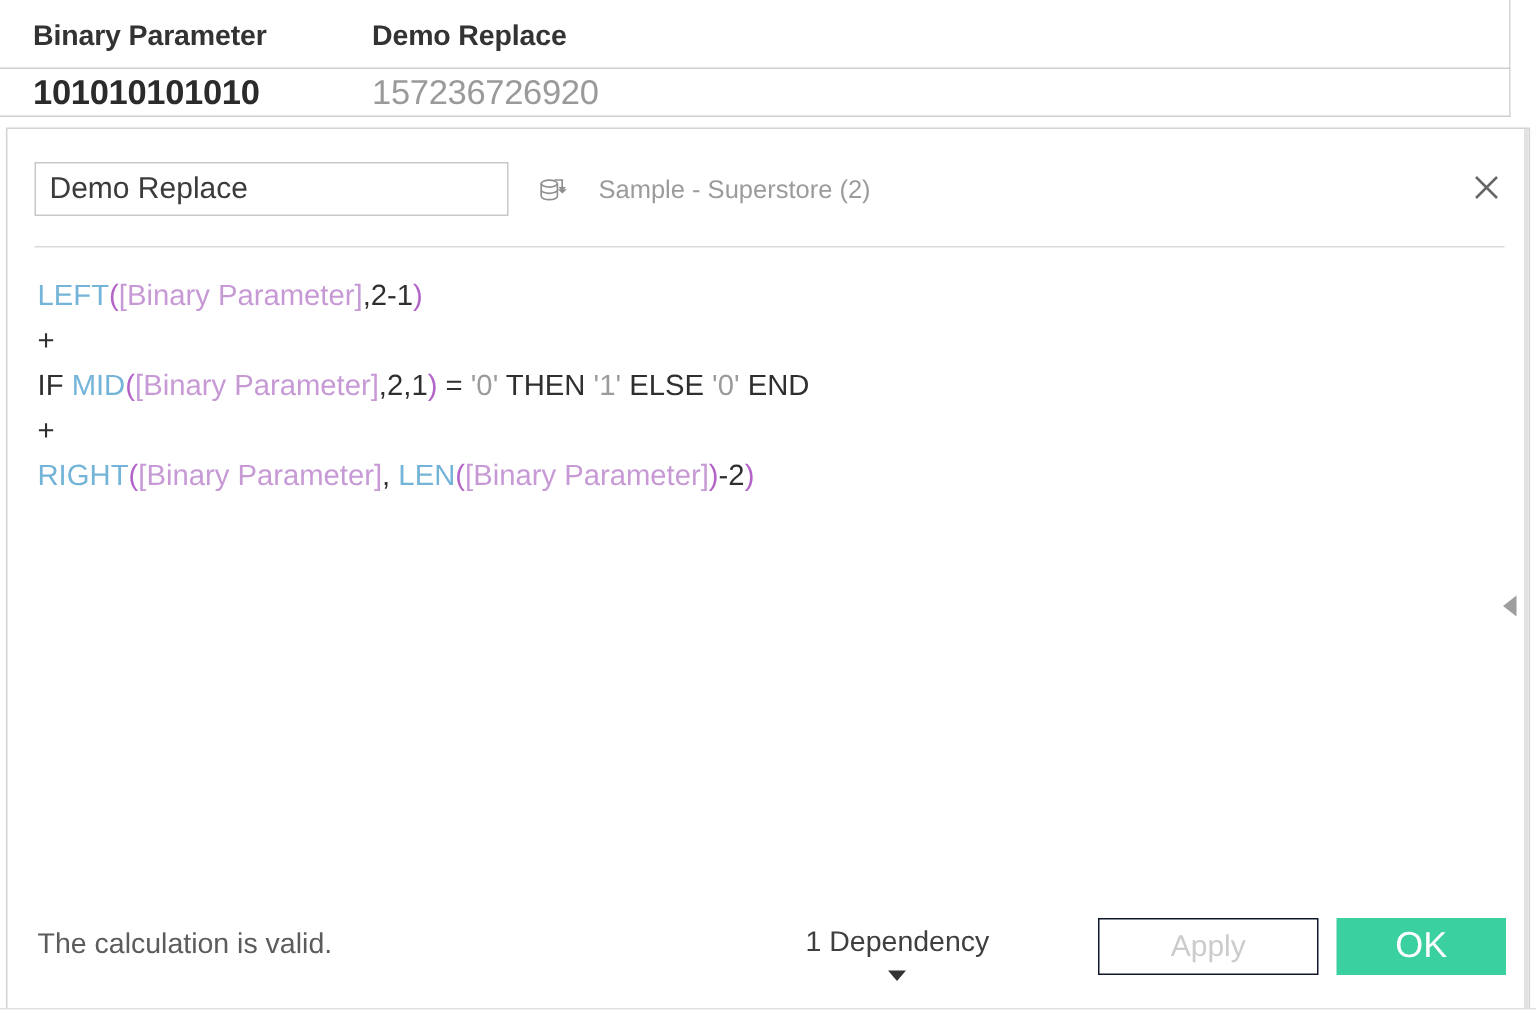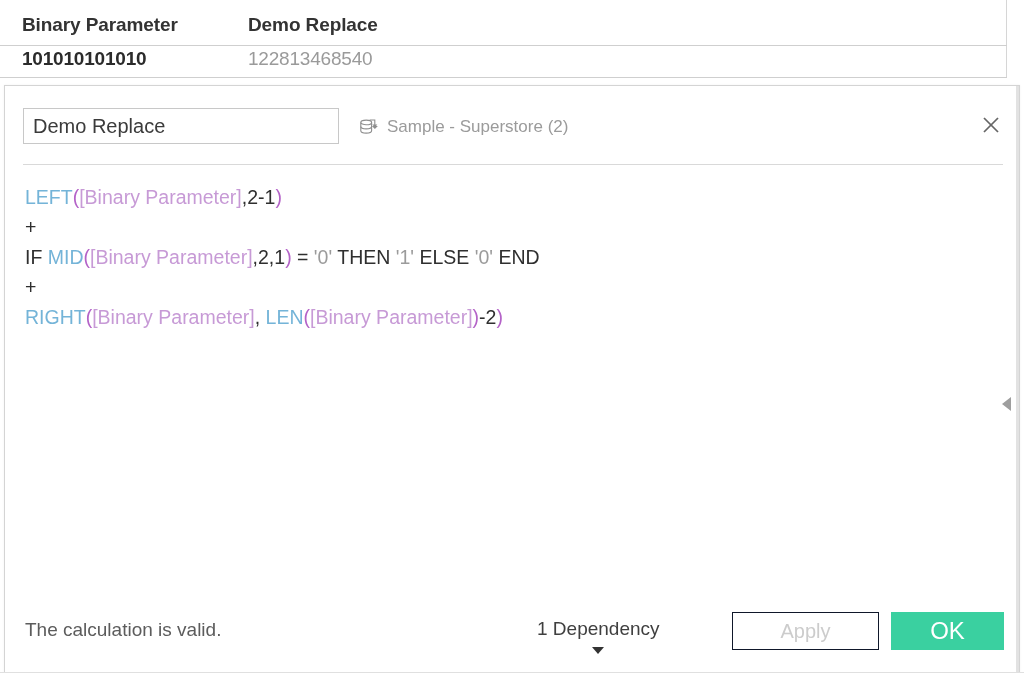--- a/index.html
+++ b/index.html
@@ -54,21 +54,21 @@
     height: 1px;
     background: #cfcfcf;
   }
   .rule.r1 { left: 0px; top: 45px; width: 1007px; }
   .rule.r2 { left: 0px; top: 77px; width: 1007px; }
 
   .tbl-data-row { position: absolute; left: 0; top: 46px; width: 1024px; height: 32px; }
   .tbl-data-row .cell {
     position: absolute;
     top: 2px;
-    font-size: 19px;
+    font-size: 23px;
     white-space: nowrap;
     letter-spacing: -0.2px;
   }
   .cell.c1 { left: 22px; font-weight: bold; color: #2b2b2b; }
   .cell.c2 { left: 248px; font-weight: normal; color: #9a9a9a; }
 
   
   .dialog {
     position: absolute;
     left: 4px;
@@ -104,21 +104,21 @@
     outline: none;
     border-radius: 0;
   }
   .datasource {
     position: absolute;
     left: 352px;
     top: 28px;
     height: 26px;
     display: flex;
     align-items: center;
-    gap: 6px;
+    gap: 18px;
   }
   .ds-icon {
     width: 22px; height: 22px;
     display: inline-block;
     flex: 0 0 auto;
     margin-right: 2px;
   }
   .ds-label {
     font-size: 17px;
     color: #9b9b9b;
@@ -274,21 +274,21 @@
   <div class="tbl-vline"></div>
 
   <div class="tbl-header-row">
     <span class="hdr c1">Binary Parameter</span>
     <span class="hdr c2">Demo Replace</span>
   </div>
   <div class="rule r1"></div>
 
   <div class="tbl-data-row">
     <span class="cell c1">101010101010</span>
-    <span class="cell c2">122813468540</span>
+    <span class="cell c2">157236726920</span>
   </div>
   <div class="rule r2"></div>
 </div>
 
 <div class="dialog">
 
   <div class="panel-edge"></div>
 
   <div class="dlg-titlerow">
     <input class="name-input" type="text" value="Demo Replace" style="">

